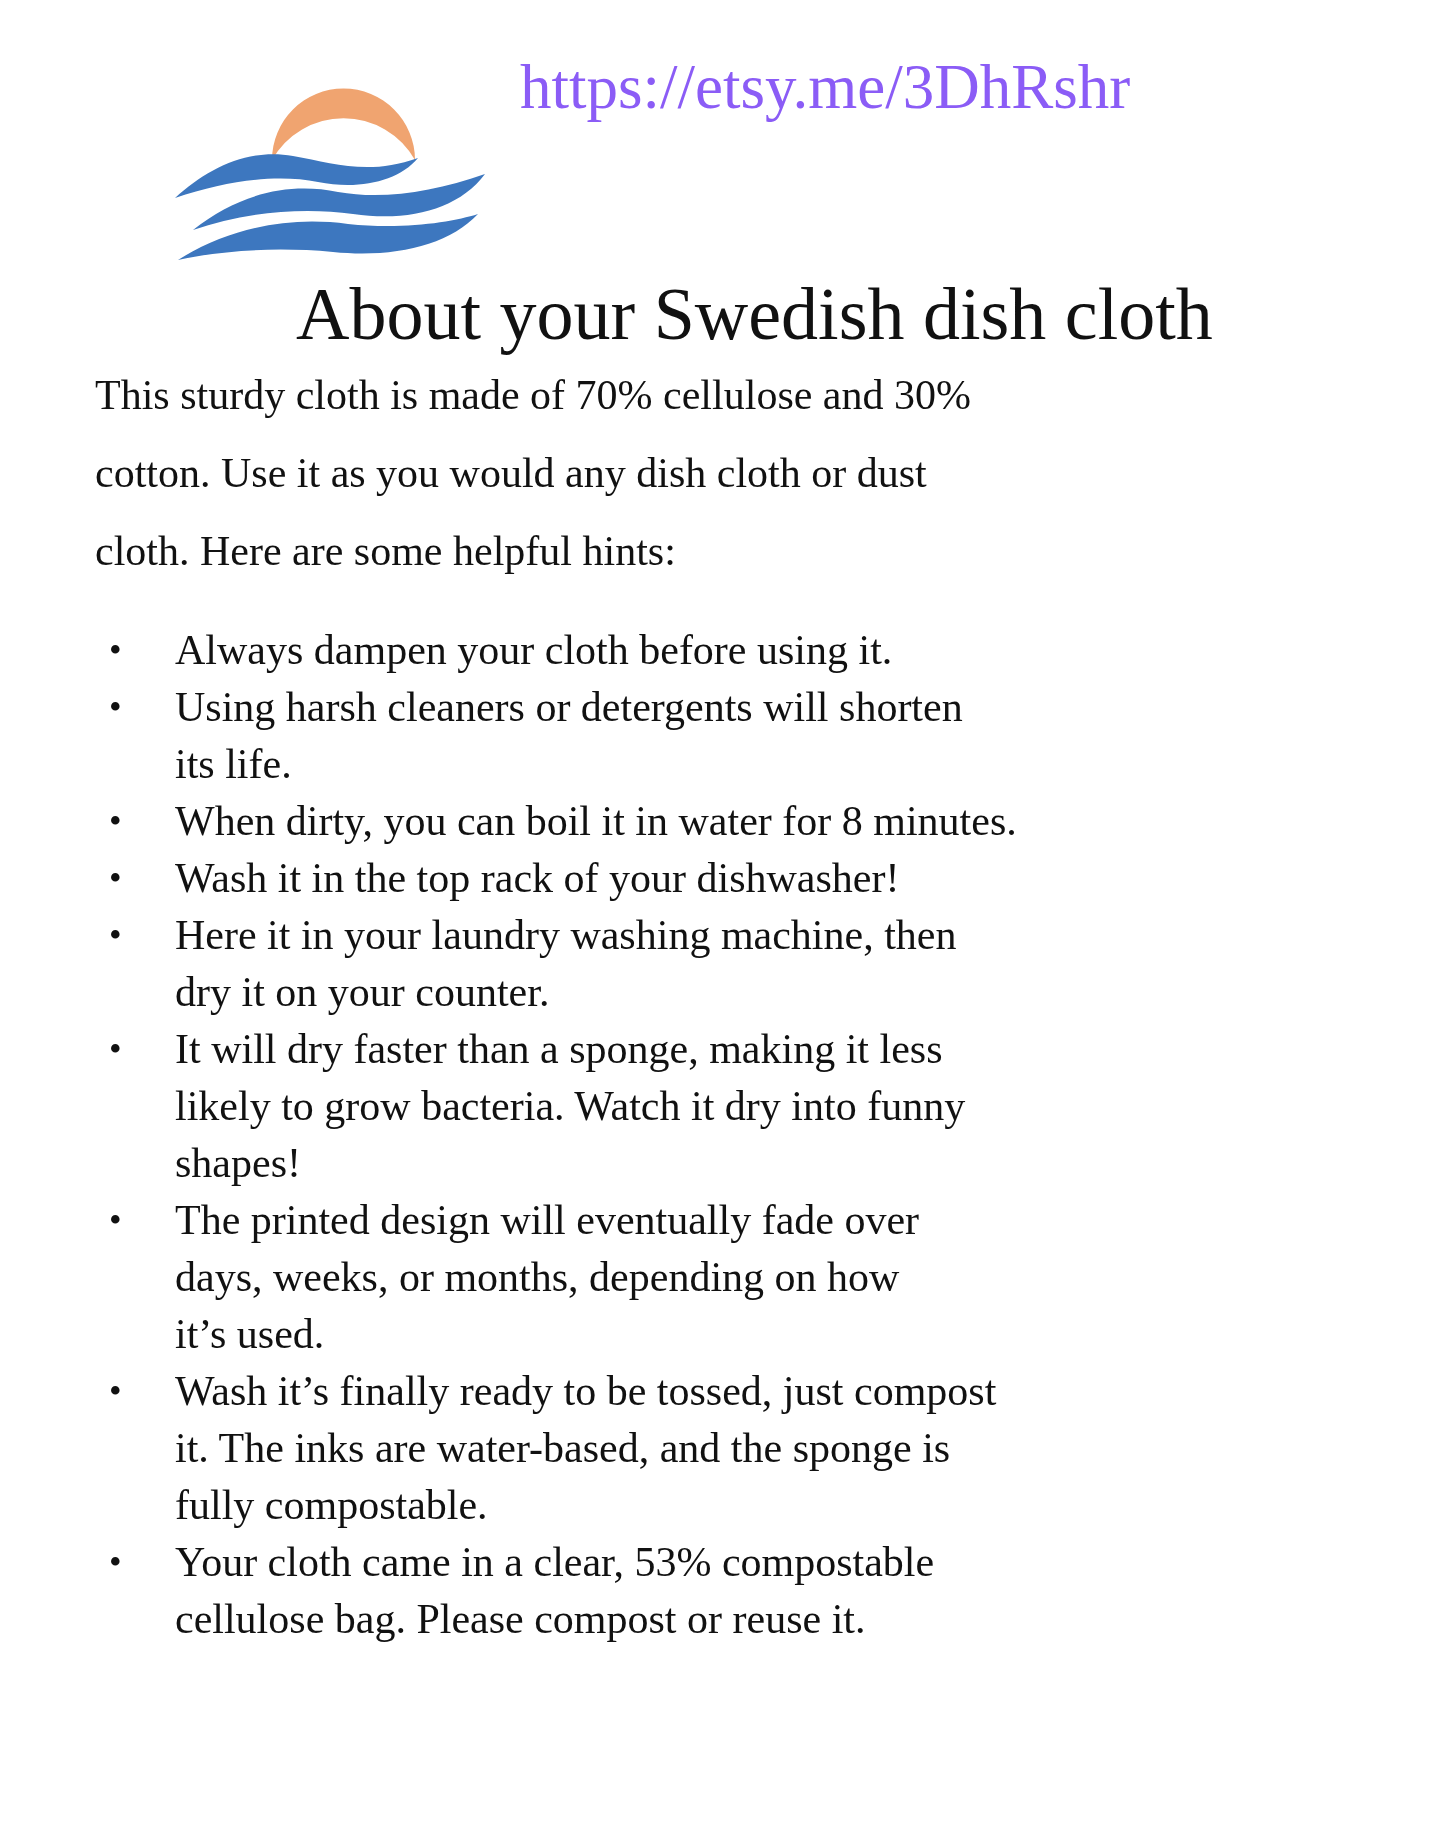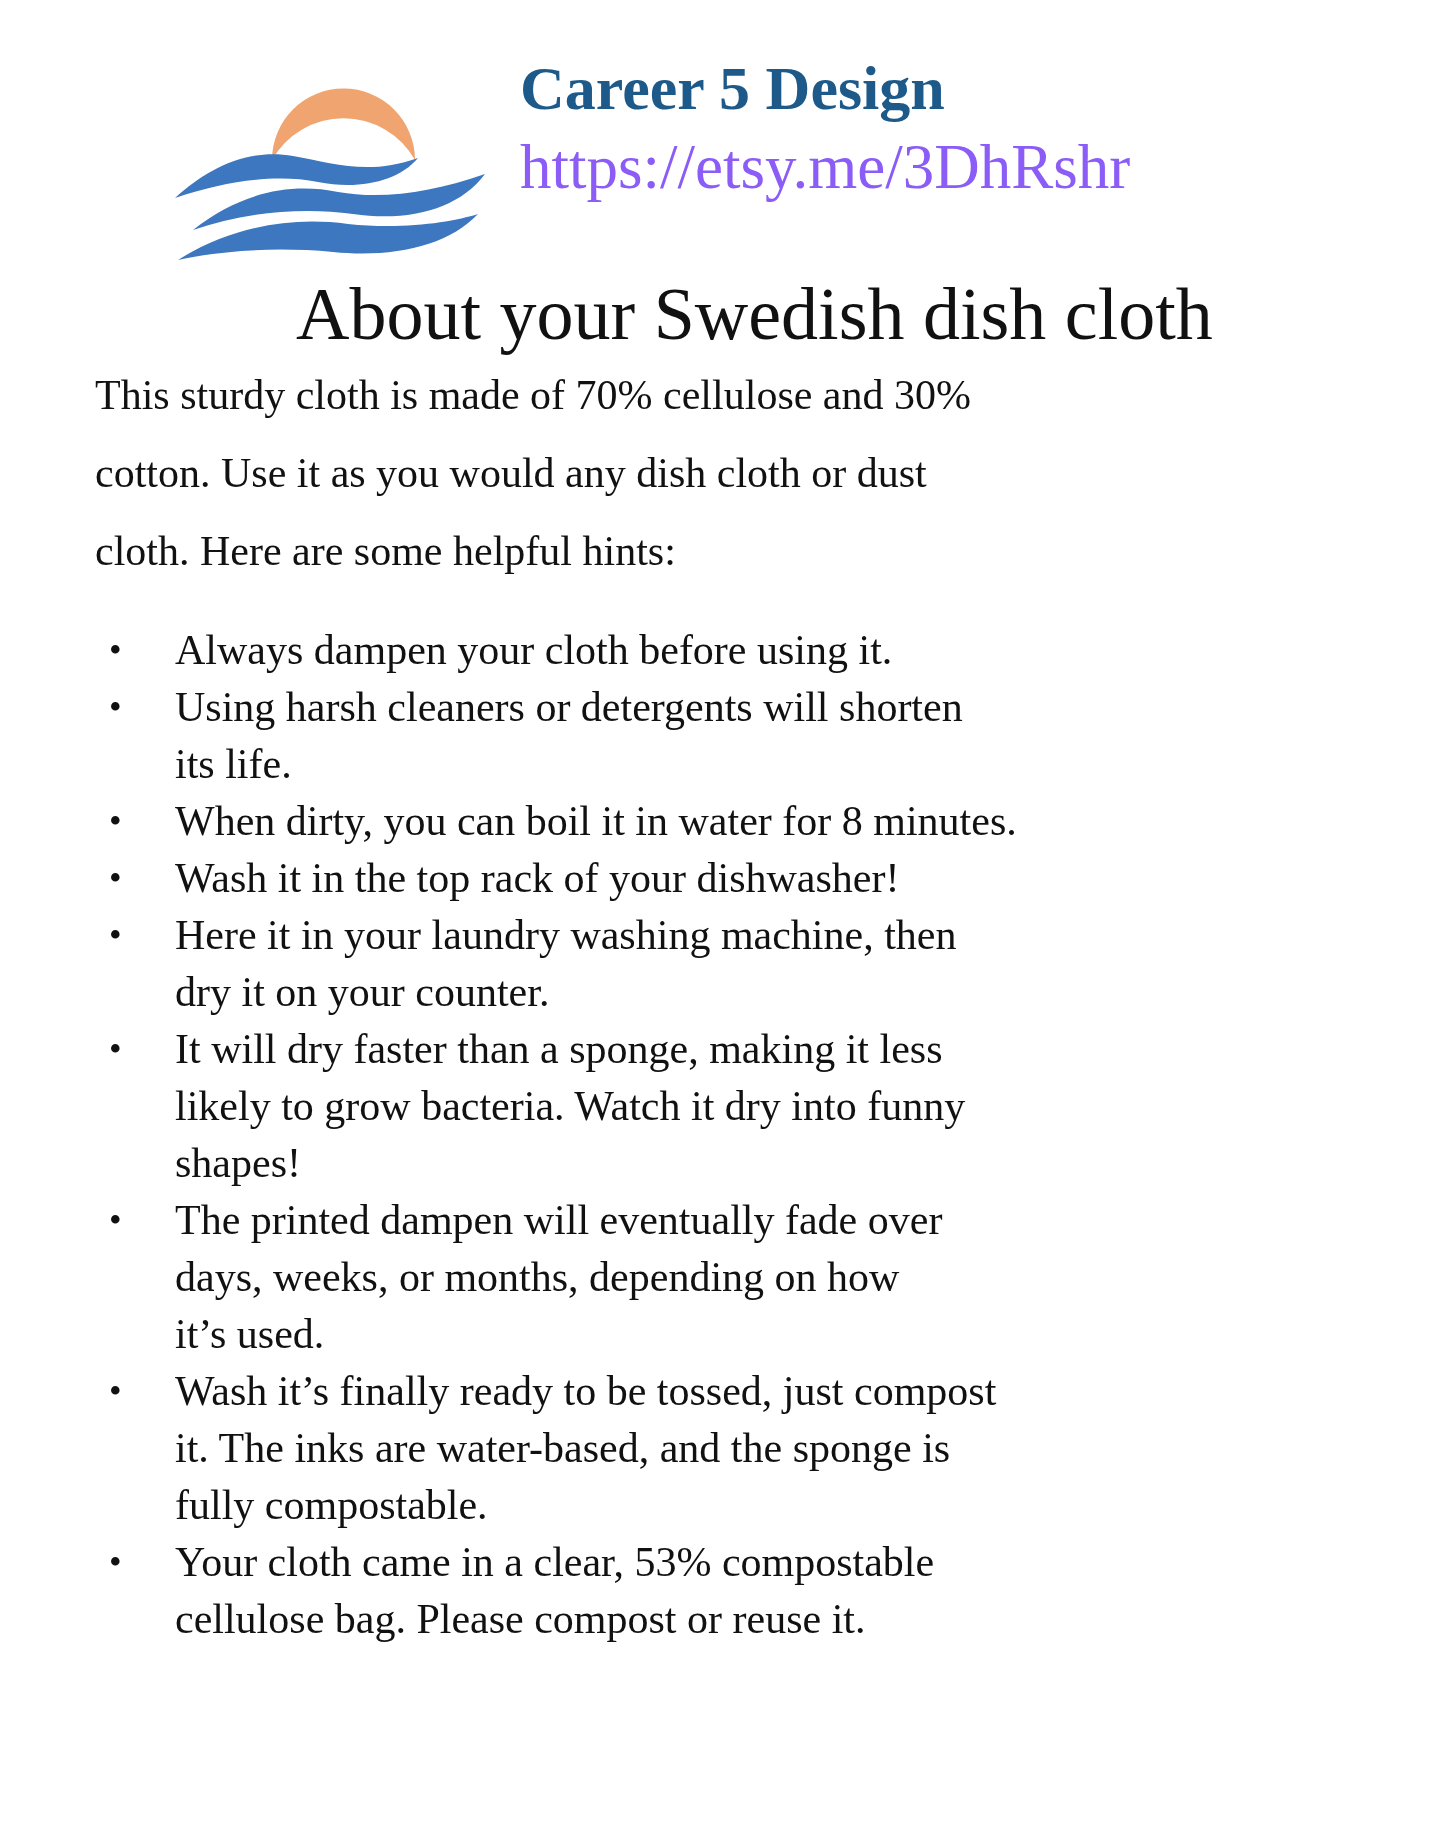--- a/index.html
+++ b/index.html
@@ -91,21 +91,20 @@
   <div class="logo">
     <svg viewBox="0 0 320 200" xmlns="http://www.w3.org/2000/svg">
       <path class="sun" d="M104,90 A71.5,71.5 0 0 1 247,90 A82,82 0 0 0 104,90 Z"></path>
       <path class="wave" d="M7,128 C40,98 80,78 125,86 C165,93 200,106 250,88 C230,112 190,120 150,112 C110,104 60,110 7,128 Z"></path>
       <path class="wave" d="M25,160 C70,124 120,112 170,122 C215,130 265,122 317,104 C290,140 240,152 185,144 C135,137 75,142 25,160 Z"></path>
       <path class="wave" d="M10,190 C60,158 120,146 180,154 C235,160 285,152 310,144 C280,176 225,188 165,182 C110,177 55,180 10,190 Z"></path>
     </svg>
   </div>
 
   <div class="brand-block">
-    <div class="brand-name">Career 5 Design</div>
     <div class="brand-url">https://etsy.me/3DhRshr</div>
   </div>
 
   <div class="doc-title">About your Swedish dish cloth</div>
 
   <div class="intro">This sturdy cloth is made of 70% cellulose and 30%
 cotton. Use it as you would any dish cloth or dust
 cloth. Here are some helpful hints:</div>
 
   <ul class="hints-list">
@@ -132,21 +131,21 @@
 dry it on your counter.</span>
     </li>
     <li>
       <span class="bullet">•</span>
       <span class="li-text">It will dry faster than a sponge, making it less
 likely to grow bacteria. Watch it dry into funny
 shapes!</span>
     </li>
     <li>
       <span class="bullet">•</span>
-      <span class="li-text">The printed dampen will eventually fade over
+      <span class="li-text">The printed design will eventually fade over
 days, weeks, or months, depending on how
 it’s used.</span>
     </li>
     <li>
       <span class="bullet">•</span>
       <span class="li-text">Wash it’s finally ready to be tossed, just compost
 it. The inks are water-based, and the sponge is
 fully compostable.</span>
     </li>
     <li>

